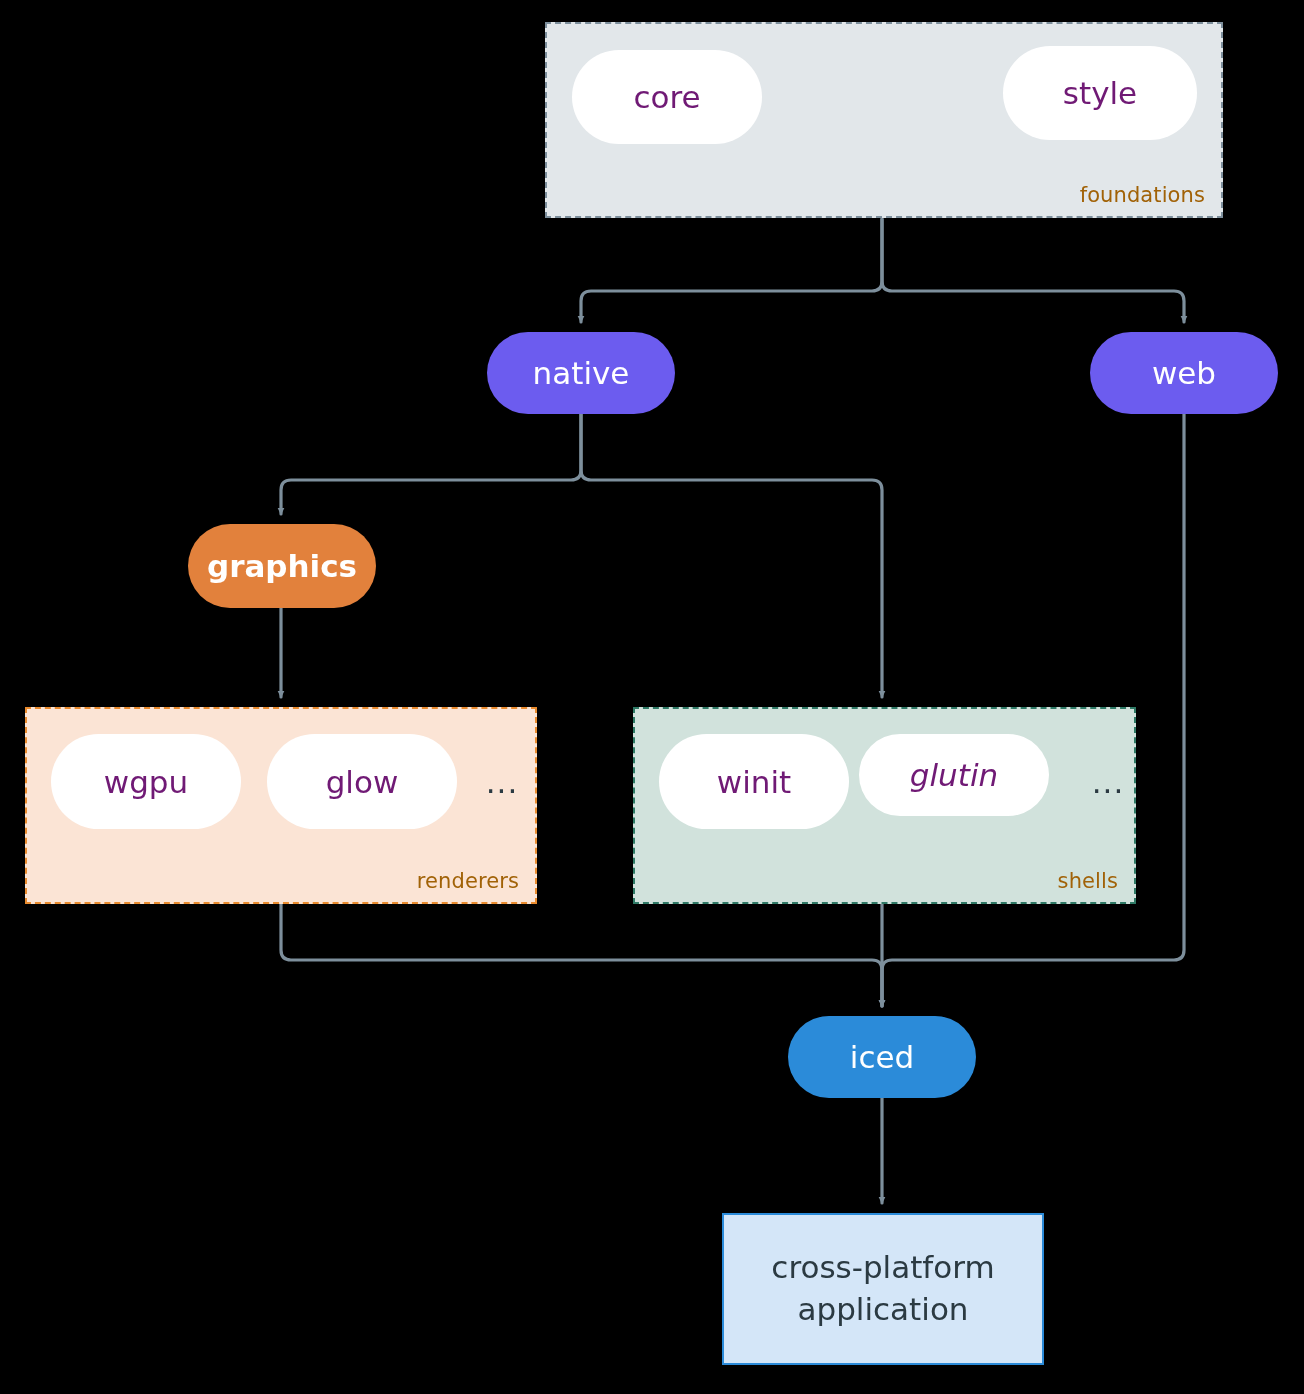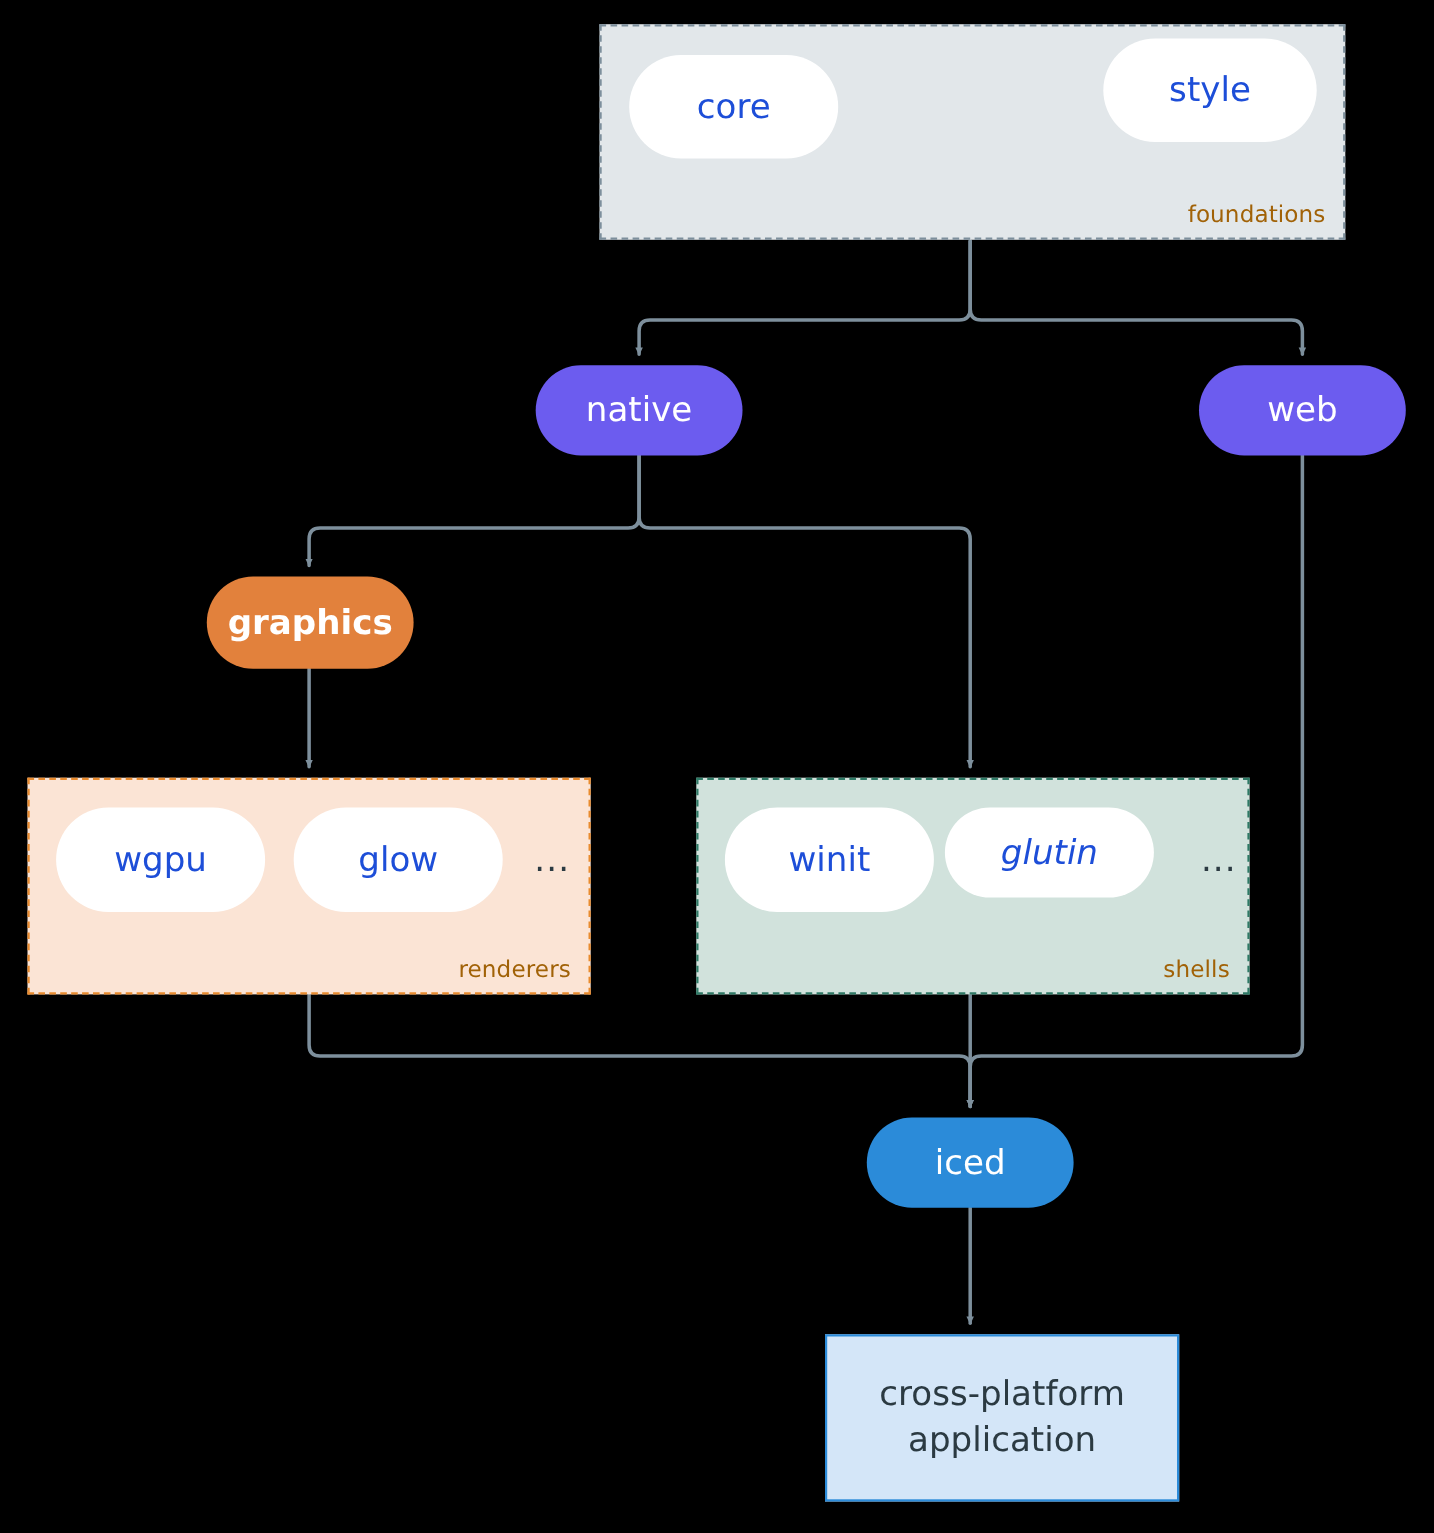--- a/index.html
+++ b/index.html
@@ -75,21 +75,21 @@
   }
 
   
   .pill {
     position: absolute;
     display: flex;
     align-items: center;
     justify-content: center;
     background: #ffffff;
     border-radius: 999px;
-    color: #1d4ed8;
+    color: #701a75;
     font-size: 31px;
     white-space: nowrap;
   }
   .ellipsis {
     position: absolute;
     display: flex;
     align-items: center;
     justify-content: center;
     color: #2b3a42;
     font-size: 31px;
@@ -123,21 +123,20 @@
     border: 2px solid #2b8bd9;
     box-sizing: border-box;
     display: flex;
     flex-direction: column;
     align-items: center;
     justify-content: center;
     color: #2b3a42;
     font-size: 31px;
     line-height: 1.35;
     text-align: center;
-    margin-left: 28px;
   }
 </style>
 </head>
 <body>
 
 <div id="diagram">
 
   <svg id="edges" viewBox="0 0 1304 1394" width="1304" height="1394" xmlns="http://www.w3.org/2000/svg">
     <defs>
       <marker id="arrowhead" markerWidth="10" markerHeight="10" refX="6.2" refY="4" orient="auto" markerUnits="userSpaceOnUse">
@@ -165,21 +164,21 @@
 
       <path d="M882,1098 L882,1203" marker-end="url(#arrowhead)"></path>
     </g>
   </svg>
 
   <div class="group group-foundations">
     <div class="group-pills">
       <div class="pill" style="left:25px; top:26px; width:190px; height:94px;">
         <span>core</span>
       </div>
-      <div class="pill" style="left:456px; top:11px; width:194px; height:94px;">
+      <div class="pill" style="left:456px; top:22px; width:194px; height:94px;">
         <span>style</span>
       </div>
     </div>
     <div class="group-label">foundations</div>
   </div>
 
   <div class="group group-renderers">
     <div class="group-pills">
       <div class="pill" style="left:240px; top:25px; width:190px; height:95px;">
         <span>glow</span>

